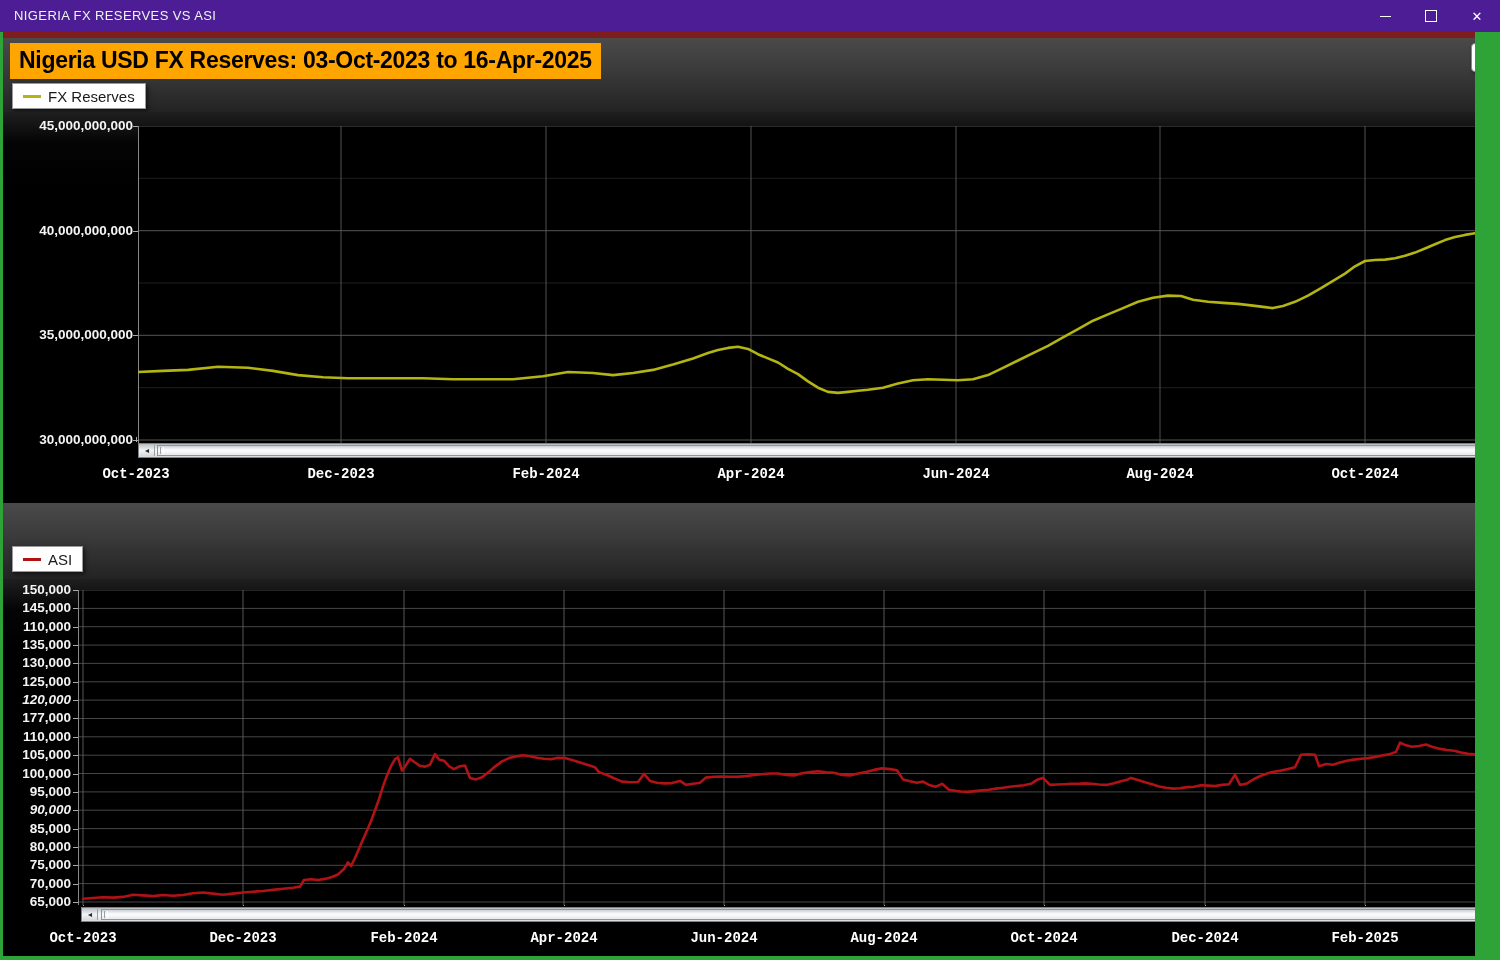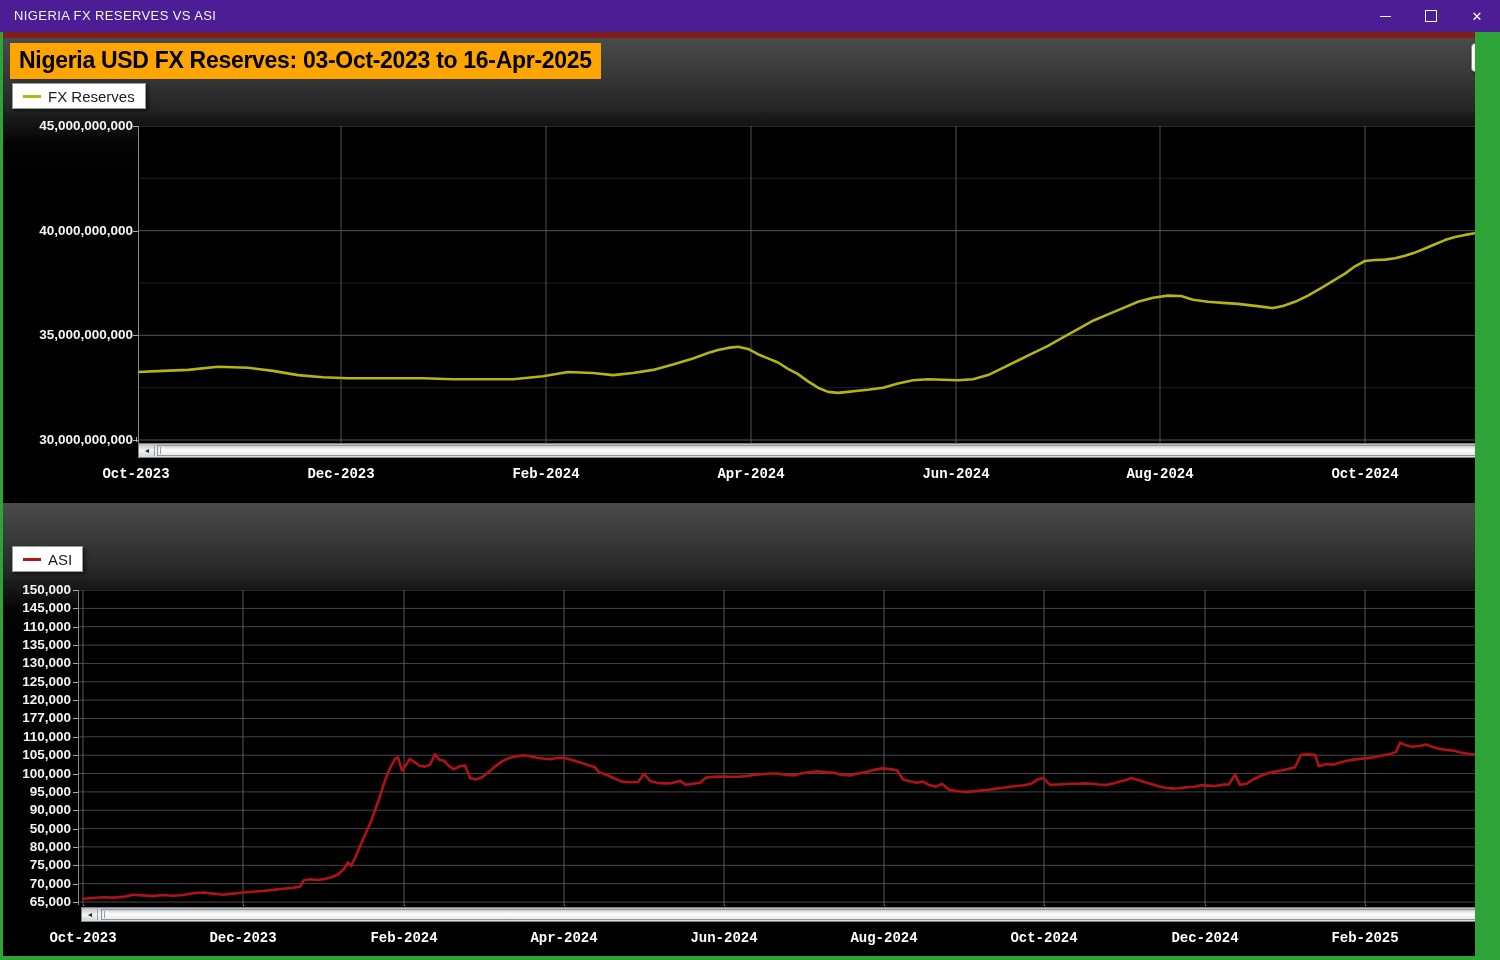--- a/index.html
+++ b/index.html
@@ -130,35 +130,35 @@
         <div class="ylab" style="right: 1424px; top: 21.3529px;">145,000</div>
         <div class="ytick" style="left: 70px; top: 29.3529px; width: 5px; height: 1px;"></div>
         <div class="ylab" style="right: 1424px; top: 39.7059px;">110,000</div>
         <div class="ytick" style="left: 70px; top: 47.7059px; width: 5px; height: 1px;"></div>
         <div class="ylab" style="right: 1424px; top: 58.0588px;">135,000</div>
         <div class="ytick" style="left: 70px; top: 66.0588px; width: 5px; height: 1px;"></div>
         <div class="ylab" style="right: 1424px; top: 76.4118px; margin-left: 20px;">130,000</div>
         <div class="ytick" style="left: 70px; top: 84.4118px; width: 5px; height: 1px;"></div>
         <div class="ylab" style="right: 1424px; top: 94.7647px;">125,000</div>
         <div class="ytick" style="left: 70px; top: 102.765px; width: 5px; height: 1px;"></div>
-        <div class="ylab" style="right: 1424px; top: 113.118px;">120,000</div>
+        <div class="ylab" style="right: 1424px; top: 113.118px; font-style: italic;">120,000</div>
         <div class="ytick" style="left: 70px; top: 121.118px; width: 5px; height: 1px;"></div>
         <div class="ylab" style="right: 1424px; top: 131.471px;">177,000</div>
         <div class="ytick" style="left: 70px; top: 139.471px; width: 5px; height: 1px;"></div>
         <div class="ylab" style="right: 1424px; top: 149.824px;">110,000</div>
         <div class="ytick" style="left: 70px; top: 157.824px; width: 5px; height: 1px;"></div>
         <div class="ylab" style="right: 1424px; top: 168.176px;">105,000</div>
         <div class="ytick" style="left: 70px; top: 176.176px; width: 5px; height: 1px;"></div>
         <div class="ylab" style="right: 1424px; top: 186.529px;">100,000</div>
         <div class="ytick" style="left: 70px; top: 194.529px; width: 5px; height: 1px;"></div>
         <div class="ylab" style="right: 1424px; top: 204.882px;">95,000</div>
         <div class="ytick" style="left: 70px; top: 212.882px; width: 5px; height: 1px;"></div>
-        <div class="ylab" style="right: 1424px; top: 223.235px;">90,000</div>
+        <div class="ylab" style="right: 1424px; top: 223.235px; font-style: italic;">90,000</div>
         <div class="ytick" style="left: 70px; top: 231.235px; width: 5px; height: 1px;"></div>
-        <div class="ylab" style="right: 1424px; top: 241.588px;">50,000</div>
+        <div class="ylab" style="right: 1424px; top: 241.588px;">85,000</div>
         <div class="ytick" style="left: 70px; top: 249.588px; width: 5px; height: 1px;"></div>
         <div class="ylab" style="right: 1424px; top: 259.941px;">80,000</div>
         <div class="ytick" style="left: 70px; top: 267.941px; width: 5px; height: 1px;"></div>
         <div class="ylab" style="right: 1424px; top: 278.294px;">75,000</div>
         <div class="ytick" style="left: 70px; top: 286.294px; width: 5px; height: 1px;"></div>
         <div class="ylab" style="right: 1424px; top: 296.647px;">70,000</div>
         <div class="ytick" style="left: 70px; top: 304.647px; width: 5px; height: 1px;"></div>
         <div class="ylab" style="right: 1424px; top: 315px;">65,000</div>
         <div class="ytick" style="left: 70px; top: 323px; width: 5px; height: 1px;"></div>
         <div class="xlab" style="left: 80px; top: 351px;">Oct-2023</div>

